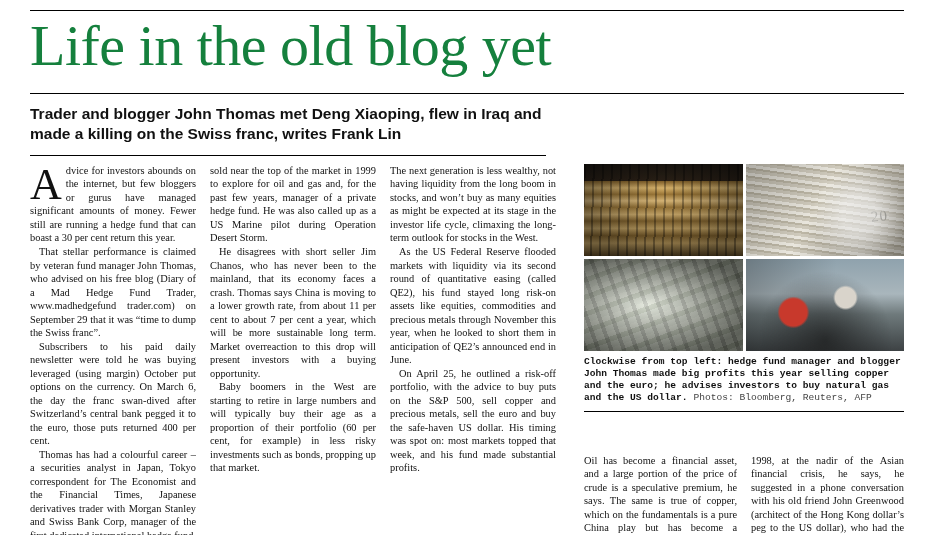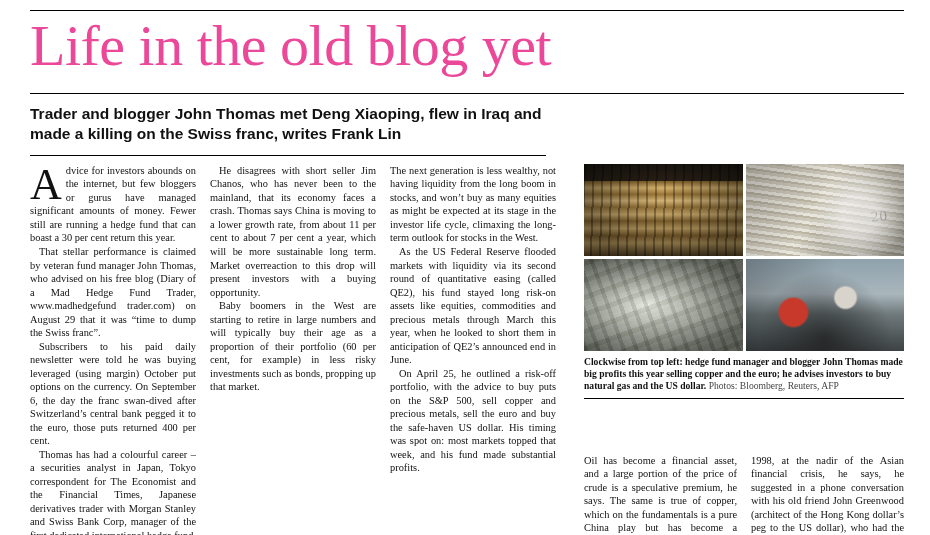--- a/index.html
+++ b/index.html
@@ -26,21 +26,21 @@
     background: #000;
     margin: 0 0 6px 0;
   }
   .headline {
     font-family: "Liberation Serif", serif;
     font-size: 58px;
     font-weight: 400;
     line-height: 1.0;
     letter-spacing: -0.5px;
     margin: 4px 0 18px 0;
-    color: #ec4899;
+    color: #15803d;
   }
   .rule-under-head {
     height: 1px;
     background: #000;
     margin: 0 0 10px 0;
   }
   .standfirst {
     font-family: "Liberation Sans", sans-serif;
     font-weight: bold;
     font-size: 15.5px;
@@ -172,21 +172,21 @@
     content: "";
     position: absolute;
     inset: 0;
     background:
       radial-gradient(circle at 30% 58%, #c8392c 0 11%, rgba(200,57,44,0) 13%),
       radial-gradient(circle at 63% 42%, #d9d4cb 0 9%, rgba(217,212,203,0) 11%),
       radial-gradient(ellipse at 50% 88%, rgba(20,20,20,0.65), rgba(20,20,20,0) 60%),
       linear-gradient(95deg, rgba(0,0,0,0.25), rgba(0,0,0,0) 55%);
   }
   .caption {
-    font-family: Liberation Serif, serif;
+    font-family: Liberation Mono, monospace;
     font-size: 9.6px;
     line-height: 1.27;
     font-weight: bold;
     color: #111;
     margin-top: 5px;
     width: 320px;
   }
   .caption .credit {
     font-weight: normal;
     color: #444;
@@ -221,33 +221,34 @@
   <div class="standfirst">
     <span>Trader and blogger John Thomas met Deng Xiaoping, flew in Iraq and made a killing on the Swiss franc, writes </span><span class="byline">Frank Lin</span>
   </div>
 
   <div class="rule-under-stand"></div>
 
   <div class="body-area">
 
     <div class="col">
       <p class="first"><span class="dropcap">A</span><span>dvice for investors abounds on the internet, but few bloggers or gurus have managed significant amounts of money. Fewer still are running a hedge fund that can boast a 30 per cent return this year.</span></p>
-      <p>That stellar performance is claimed by veteran fund manager John Thomas, who advised on his free blog (Diary of a Mad Hedge Fund Trader, www.madhedgefund trader.com) on August 29 that it was “time to dump the Swiss franc”.</p>
-      <p>Subscribers to his paid daily newsletter were told he was buying leveraged (using margin) October put options on the currency. On September 6, the day the franc swan-dived after Switzerland’s central bank pegged it to the euro, those puts returned 400 per cent.</p>
+      <p>That stellar performance is claimed by veteran fund manager John Thomas, who advised on his free blog (Diary of a Mad Hedge Fund Trader, www.madhedgefund trader.com) on September 29 that it was “time to dump the Swiss franc”.</p>
+      <p>Subscribers to his paid daily newsletter were told he was buying leveraged (using margin) October put options on the currency. On March 6, the day the franc swan-dived after Switzerland’s central bank pegged it to the euro, those puts returned 400 per cent.</p>
       <p>Thomas has had a colourful career – a securities analyst in Japan, Tokyo correspondent for The Economist and the Financial Times, Japanese derivatives trader with Morgan Stanley and Swiss Bank Corp, manager of the first dedicated international hedge fund, which he</p>
     </div>
 
     <div class="col">
+      <p class="first">sold near the top of the market in 1999 to explore for oil and gas and, for the past few years, manager of a private hedge fund. He was also called up as a US Marine pilot during Operation Desert Storm.</p>
       <p>He disagrees with short seller Jim Chanos, who has never been to the mainland, that its economy faces a crash. Thomas says China is moving to a lower growth rate, from about 11 per cent to about 7 per cent a year, which will be more sustainable long term. Market overreaction to this drop will present investors with a buying opportunity.</p>
       <p>Baby boomers in the West are starting to retire in large numbers and will typically buy their age as a proportion of their portfolio (60 per cent, for example) in less risky investments such as bonds, propping up that market.</p>
     </div>
 
     <div class="col">
       <p class="first">The next generation is less wealthy, not having liquidity from the long boom in stocks, and won’t buy as many equities as might be expected at its stage in the investor life cycle, climaxing the long-term outlook for stocks in the West.</p>
-      <p>As the US Federal Reserve flooded markets with liquidity via its second round of quantitative easing (called QE2), his fund stayed long risk-on assets like equities, commodities and precious metals through March this year, when he looked to short them in anticipation of QE2’s announced end in June.</p>
+      <p>As the US Federal Reserve flooded markets with liquidity via its second round of quantitative easing (called QE2), his fund stayed long risk-on assets like equities, commodities and precious metals through November this year, when he looked to short them in anticipation of QE2’s announced end in June.</p>
       <p>On April 25, he outlined a risk-off portfolio, with the advice to buy puts on the S&amp;P 500, sell copper and precious metals, sell the euro and buy the safe-haven US dollar. His timing was spot on: most markets topped that week, and his fund made substantial profits.</p>
     </div>
 
     <div class="media">
       <div class="photo-grid">
         <div class="photo ph-gold"></div>
         <div class="photo ph-notes">
           <span class="note-num">20</span>
         </div>
         <div class="photo ph-dollars"></div>

